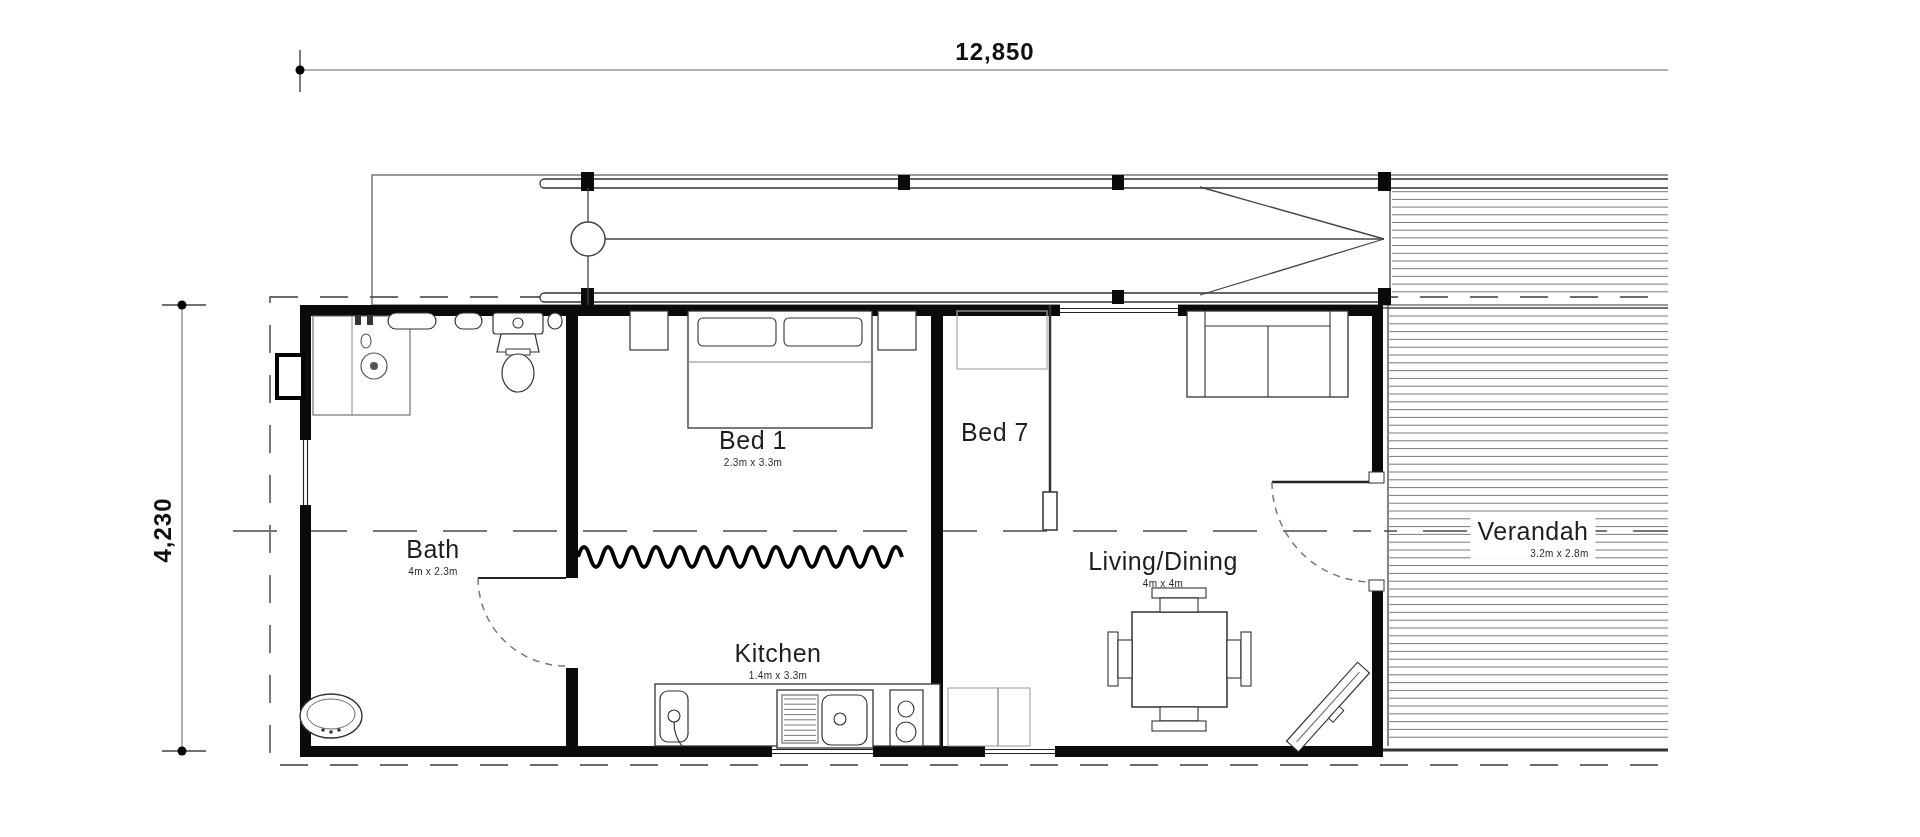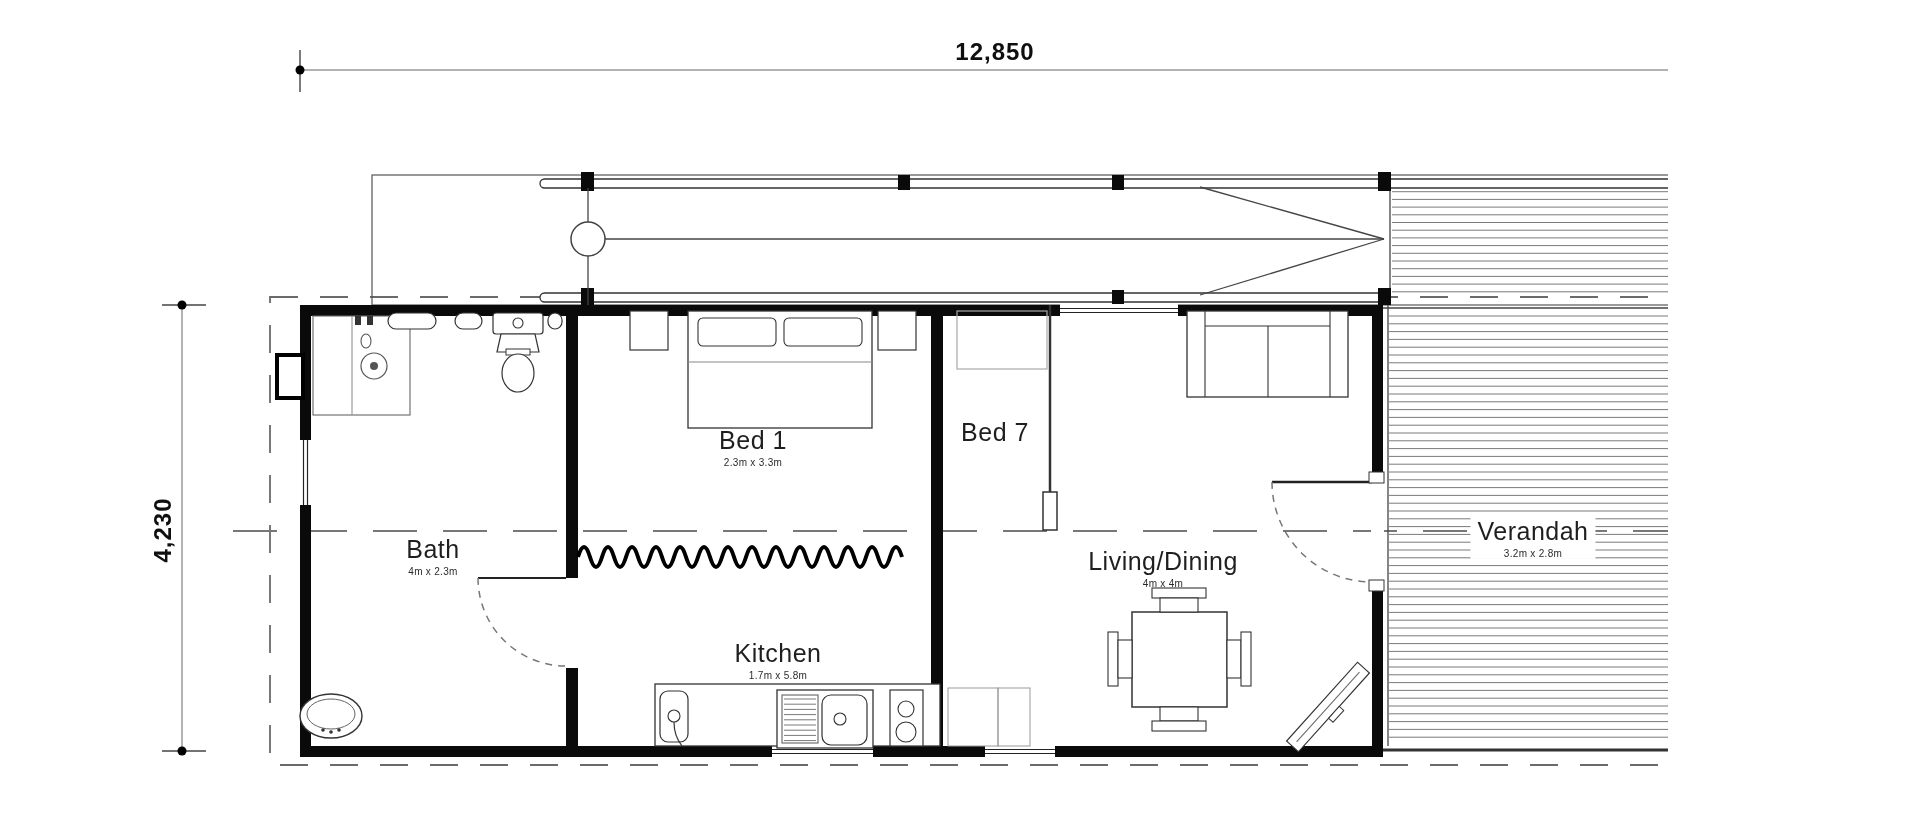--- a/index.html
+++ b/index.html
@@ -5,21 +5,21 @@
   html,body{margin:0;padding:0;background:#ffffff;}
   #canvas{position:relative;width:1668px;height:837px;background:#ffffff;overflow:hidden;
           font-family:"Liberation Sans", sans-serif;}
   svg{position:absolute;left:0;top:0;}
   .label{position:absolute;transform:translate(-50%,-50%);text-align:center;color:#1f1f1f;
          line-height:1.15;white-space:nowrap;}
   .room-name{display:block;font-size:25px;font-weight:400;letter-spacing:0.5px;}
   .room-size{display:block;font-size:10px;color:#2b2b2b;margin-top:2px;letter-spacing:0.3px;}
   .dim{font-size:24px;font-weight:bold;color:#0f0f0f;letter-spacing:1px;}
   .rot{transform:translate(-50%,-50%) rotate(-90deg);}
-  .masked .room-name,.masked .room-size{background:#ffffff;padding:0 7px;}
+  .masked .room-name,.masked .room-size{background:#ffffff;padding:0 7px;text-align:right;}
   
   .wall{fill:#0a0a0a;stroke:none;}
   .thin{stroke:#444;stroke-width:1.3;fill:none;}
   .thin2{stroke:#333;stroke-width:1.3;fill:#fff;}
   .lite{stroke:#888;stroke-width:1;fill:none;}
   .deck{stroke:#7a7a7a;stroke-width:1;}
   .dashline{stroke:#6a6a6a;stroke-width:1.8;fill:none;}
 </style>
 </head>
 <body>
@@ -328,21 +328,21 @@
     <span class="room-name">Bed 1</span>
     <span class="room-size">2.3m x 3.3m</span>
   </div>
 
   <div class="label" style="left:995px;top:432px;">
     <span class="room-name">Bed 7</span>
   </div>
 
   <div class="label" style="left:778px;top:660px;">
     <span class="room-name">Kitchen</span>
-    <span class="room-size">1.7m x 5.8m</span>
+    <span class="room-size">1.4m x 3.3m</span>
   </div>
 
   <div class="label" style="left:1163px;top:568px;">
     <span class="room-name">Living/Dining</span>
     <span class="room-size">4m x 4m</span>
   </div>
 
   <div class="label masked" style="left:1533px;top:538px;">
     <span class="room-name">Verandah</span>
     <span class="room-size">3.2m x 2.8m</span>

